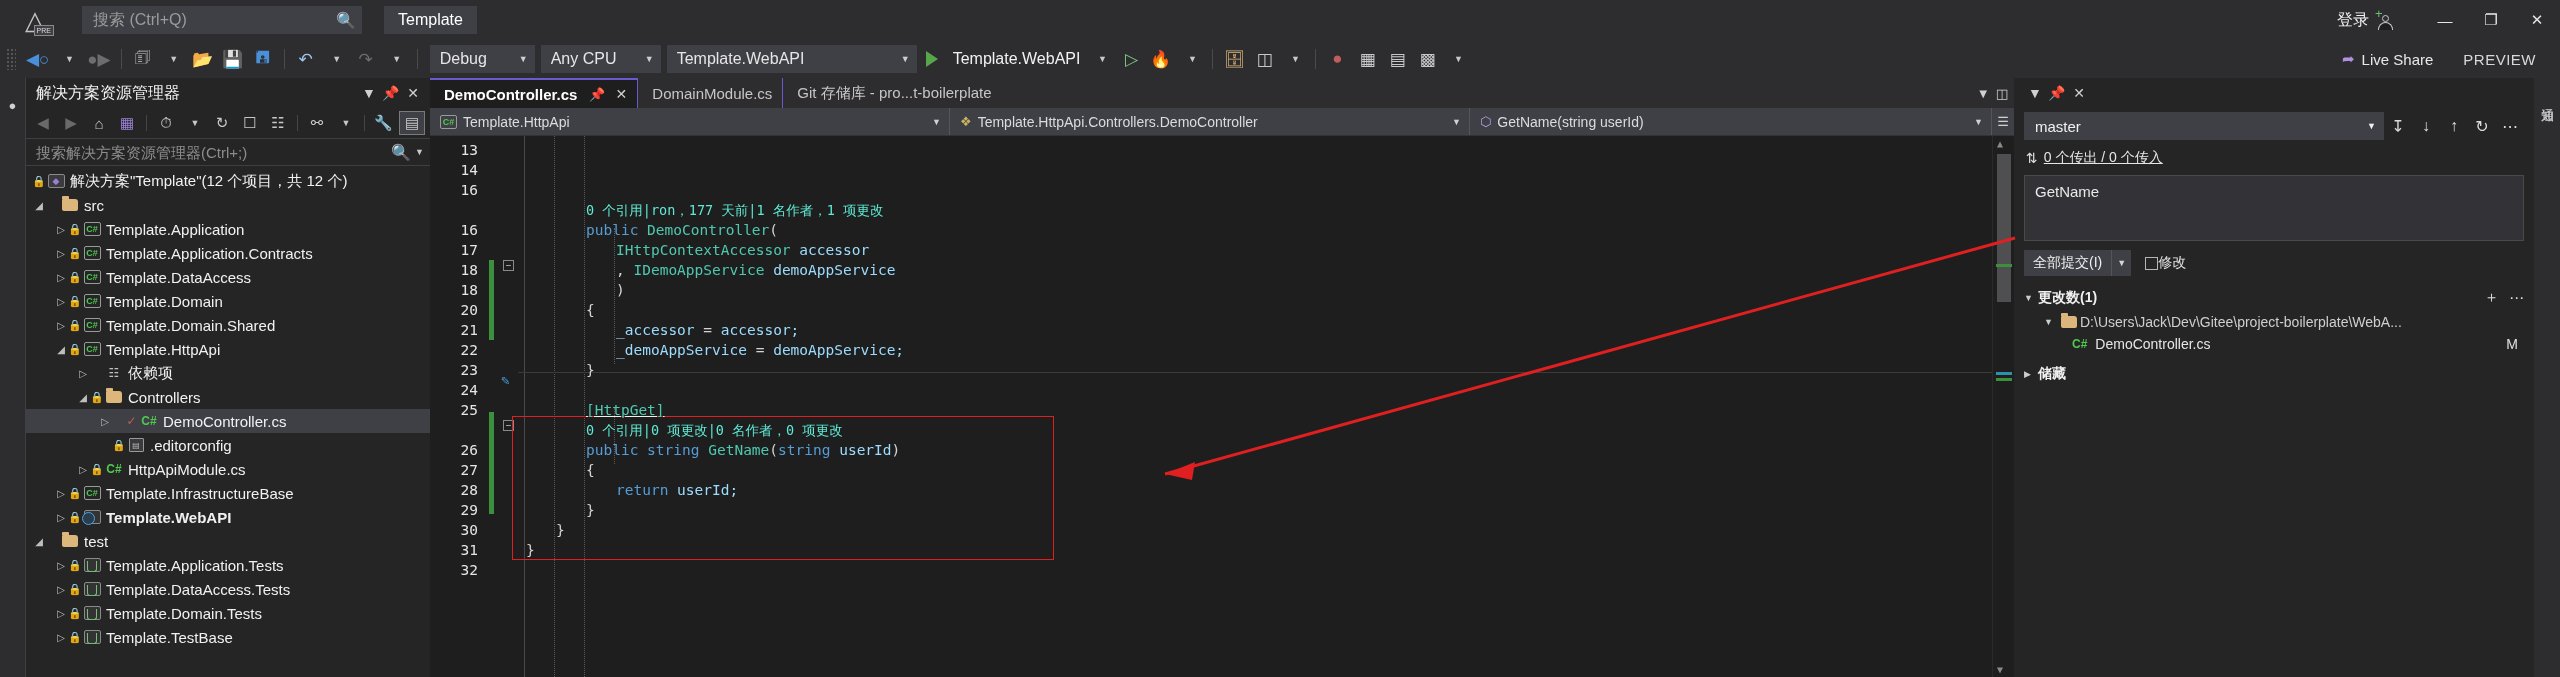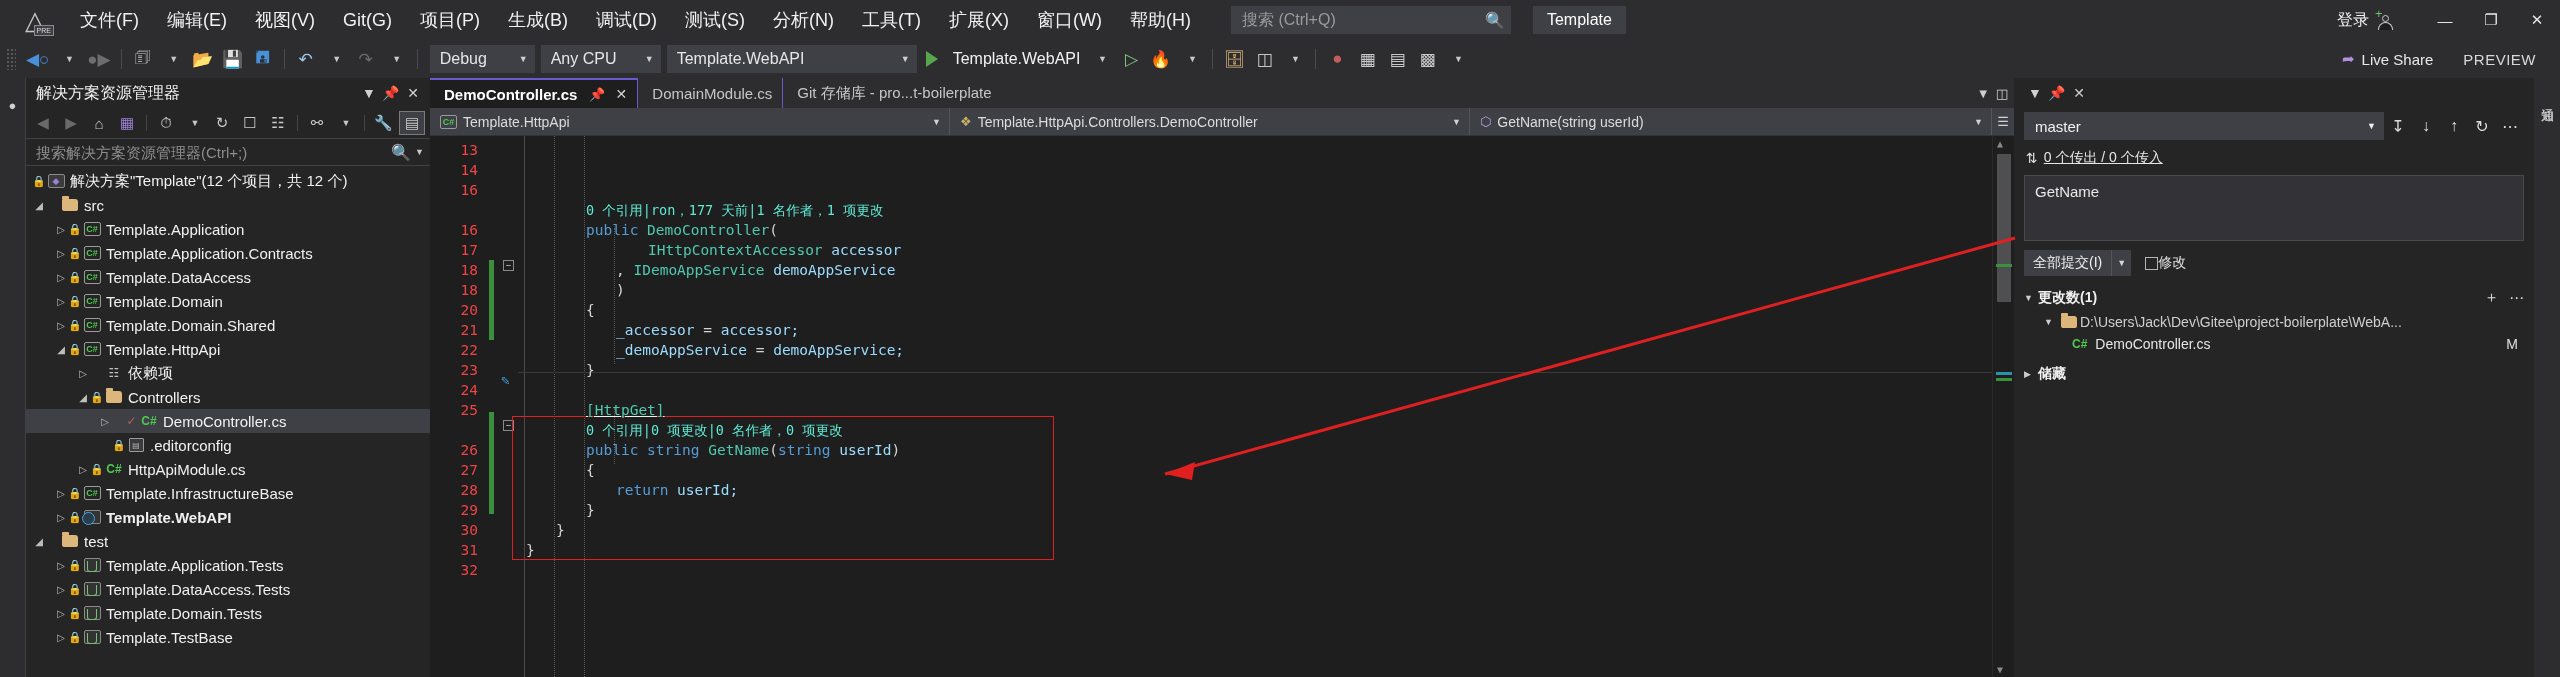--- a/index.html
+++ b/index.html
@@ -114,21 +114,21 @@
   .crumb .cc { margin-left:auto; padding-left:14px; font-size:9px; color:#d0d0d0; }
   .crumb.c1 { flex:0 0 520px; }
   .crumb.c2 { flex:0 0 520px; }
   .crumb.c3 { flex:1; }
   .crumb-btn { width:22px; display:flex; align-items:center; justify-content:center; color:#d0d0d0; font-size:13px; }
   .ico-ns { color:#c8b560; font-size:13px; }
   .ico-method { color:#b59ae0; font-size:13px; }
 
   .code-area { flex:1; display:flex; position:relative; overflow:hidden; background:#1e1e1e;
      font-family:"DejaVu Sans Mono","Liberation Mono",monospace; font-size:14.5px; }
-  .gutter-nums { width:56px; flex:0 0 56px; text-align:right; padding-right:8px; color:#ef4444; padding-top:4px; }
+  .gutter-nums { width:56px; flex:0 0 56px; text-align:right; padding-right:8px; color:#e5e5e5; padding-top:4px; }
   .gutter-nums div { height:20px; line-height:20px; }
   .gutter-marks { width:14px; flex:0 0 14px; position:relative; padding-top:4px; }
   .chg-bar { position:absolute; left:3px; width:5px; }
   .chg-bar.green { background:#3c8f3c; }
   .fold-col { width:18px; flex:0 0 18px; position:relative; padding-top:4px; }
   .fold { position:absolute; left:3px; width:11px; height:11px; border:1px solid #8a8a8a; color:#cfcfcf;
      font-size:9px; line-height:9px; text-align:center; background:#1e1e1e; }
   .code-lines { position:relative; flex:1; padding-top:4px; }
   .ln { height:20px; line-height:20px; white-space:pre; }
   .kw { color:#569cd6; }
@@ -177,35 +177,20 @@
 </head>
 <body>
 
 <div class="app">
 
   <div class="titlebar">
     <div class="vs-logo">
       <span class="glyph">△</span>
       <span class="pre">PRE</span>
     </div>
-    <div class="menubar">
-      <div class="menu-item">文件(F)</div>
-      <div class="menu-item">编辑(E)</div>
-      <div class="menu-item">视图(V)</div>
-      <div class="menu-item">Git(G)</div>
-      <div class="menu-item">项目(P)</div>
-      <div class="menu-item">生成(B)</div>
-      <div class="menu-item">调试(D)</div>
-      <div class="menu-item">测试(S)</div>
-      <div class="menu-item">分析(N)</div>
-      <div class="menu-item">工具(T)</div>
-      <div class="menu-item">扩展(X)</div>
-      <div class="menu-item">窗口(W)</div>
-      <div class="menu-item">帮助(H)</div>
-    </div>
     <div class="search-wrap">
       <input placeholder="搜索 (Ctrl+Q)" style="">
       <span class="search-ico">🔍</span>
     </div>
     <div class="tmpl-btn">Template</div>
     <div class="title-spacer"></div>
     <div class="signin">
       <span>登录</span>
       <span class="person-ico">
         <span class="plus">+</span>
@@ -578,21 +563,21 @@
           <div class="guide" style="left:36px;"></div>
           <div class="guide" style="left:66px;"></div>
           <div class="guide" style="left:96px; top:92px; bottom:auto; height:136px;"></div>
           <div class="guide" style="left:96px; top:272px; bottom:auto; height:56px;"></div>
           <div class="hl-sep" style="top:236px;"></div>
           <div class="redbox" id="redbox" style="top: 280px; left: -6px; width: 542px; height: 144px; border-color: rgb(224, 32, 32);"></div>
         <div class="ln" style="position: absolute; top: 4px; left: 8px;"></div>
             <div class="ln" style="position: absolute; top: 44px; left: 8px;"></div>
             <div class="ln" style="position: absolute; top: 64px; left: 68px;"><span class="lens">0 个引用|ron，177 天前|1 名作者，1 项更改</span></div>
             <div class="ln" style="position: absolute; top: 84px; left: 68px;"><span class="kw">public </span><span class="cls">DemoController</span><span class="pl">(</span></div>
-            <div class="ln" style="position: absolute; top: 104px; left: 98px; margin-left: 32px;"><span class="ty">IHttpContextAccessor</span><span class="id"> accessor</span></div>
+            <div class="ln" style="position: absolute; top: 104px; left: 98px;"><span class="ty">IHttpContextAccessor</span><span class="id"> accessor</span></div>
             <div class="ln" style="position: absolute; top: 124px; left: 98px;"><span class="pl">, </span><span class="ty">IDemoAppService</span><span class="id"> demoAppService</span></div>
             <div class="ln" style="position: absolute; top: 144px; left: 98px;"><span class="pl">)</span></div>
             <div class="ln" style="position: absolute; top: 164px; left: 68px;"><span class="pl">{</span></div>
             <div class="ln" style="position: absolute; top: 184px; left: 98px;"><span class="id">_accessor</span><span class="pl"> = </span><span class="id">accessor;</span></div>
             <div class="ln" style="position: absolute; top: 204px; left: 98px;"><span class="id">_demoAppService</span><span class="pl"> = </span><span class="id">demoAppService;</span></div>
             <div class="ln" style="position: absolute; top: 224px; left: 68px;"><span class="pl">}</span></div>
             <div class="ln" style="position: absolute; top: 244px; left: 8px;"></div>
             <div class="ln" style="position: absolute; top: 264px; left: 68px; text-decoration: underline;"><span class="attr">[HttpGet]</span></div>
             <div class="ln" style="position: absolute; top: 284px; left: 68px;"><span class="lens">0 个引用|0 项更改|0 名作者，0 项更改</span></div>
             <div class="ln" style="position: absolute; top: 304px; left: 68px;"><span class="kw">public </span><span class="kw">string </span><span class="cls">GetName</span><span class="pl">(</span><span class="kw">string </span><span class="id">userId</span><span class="pl">)</span></div>

